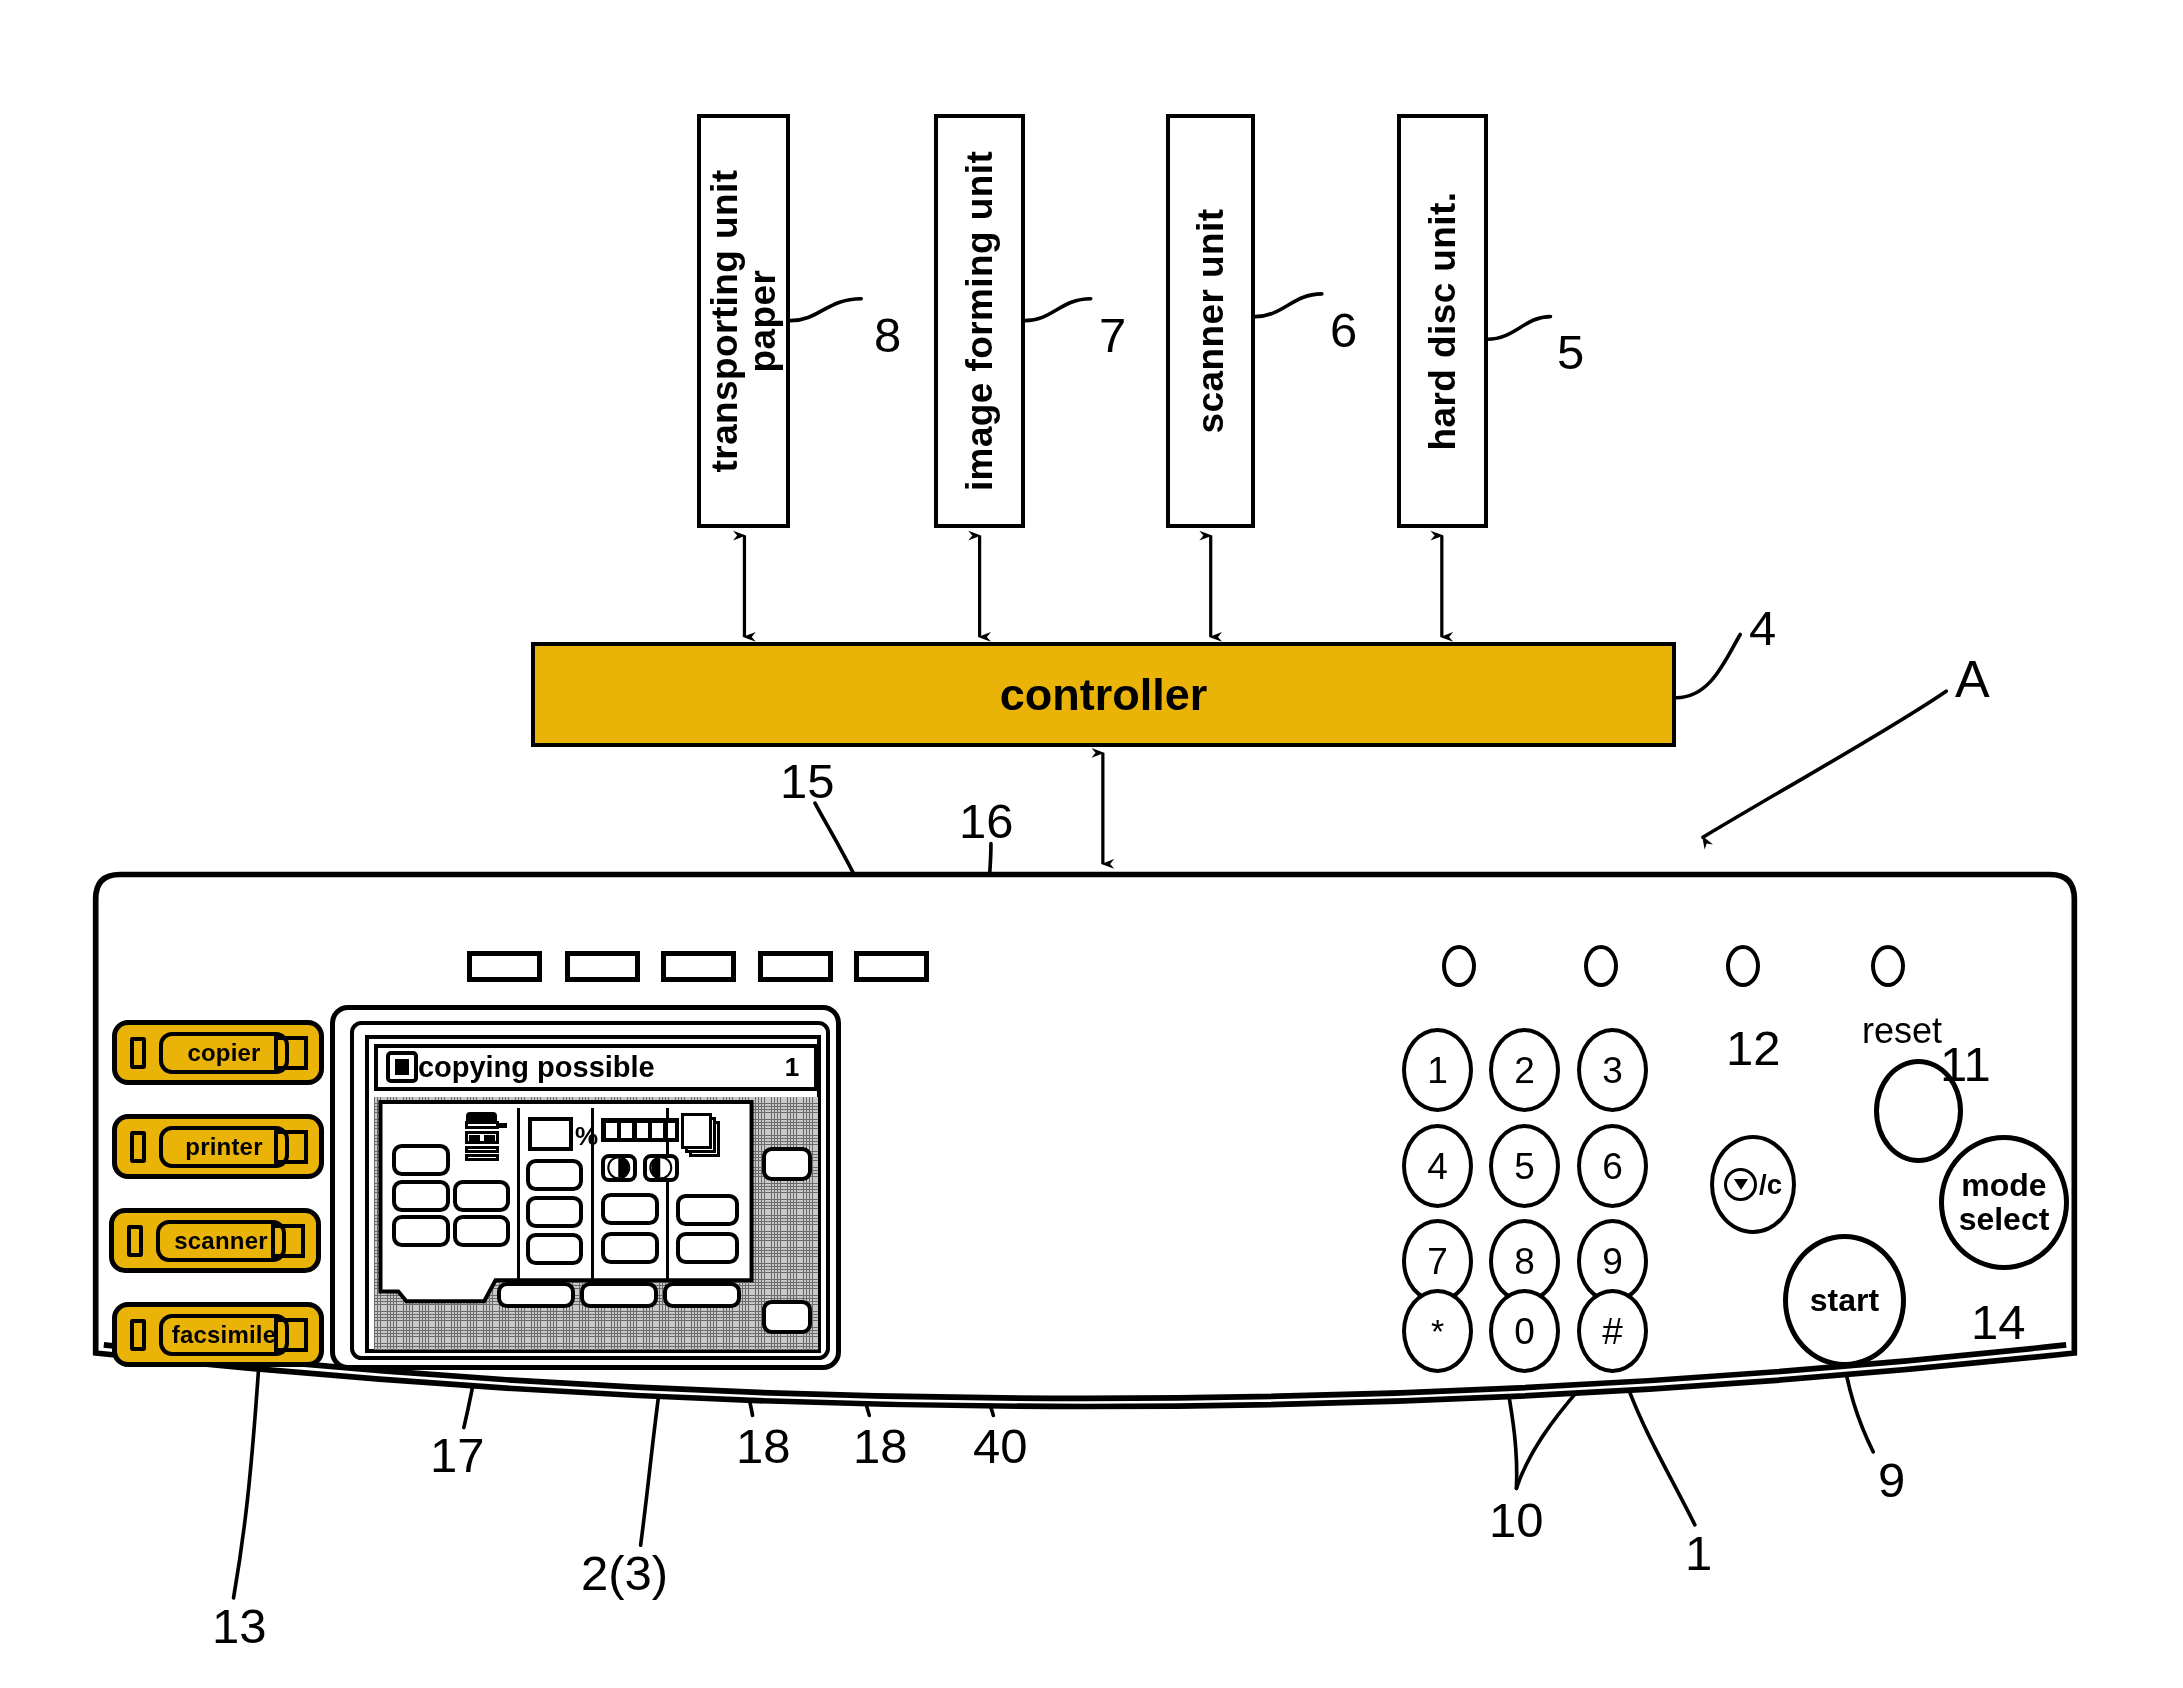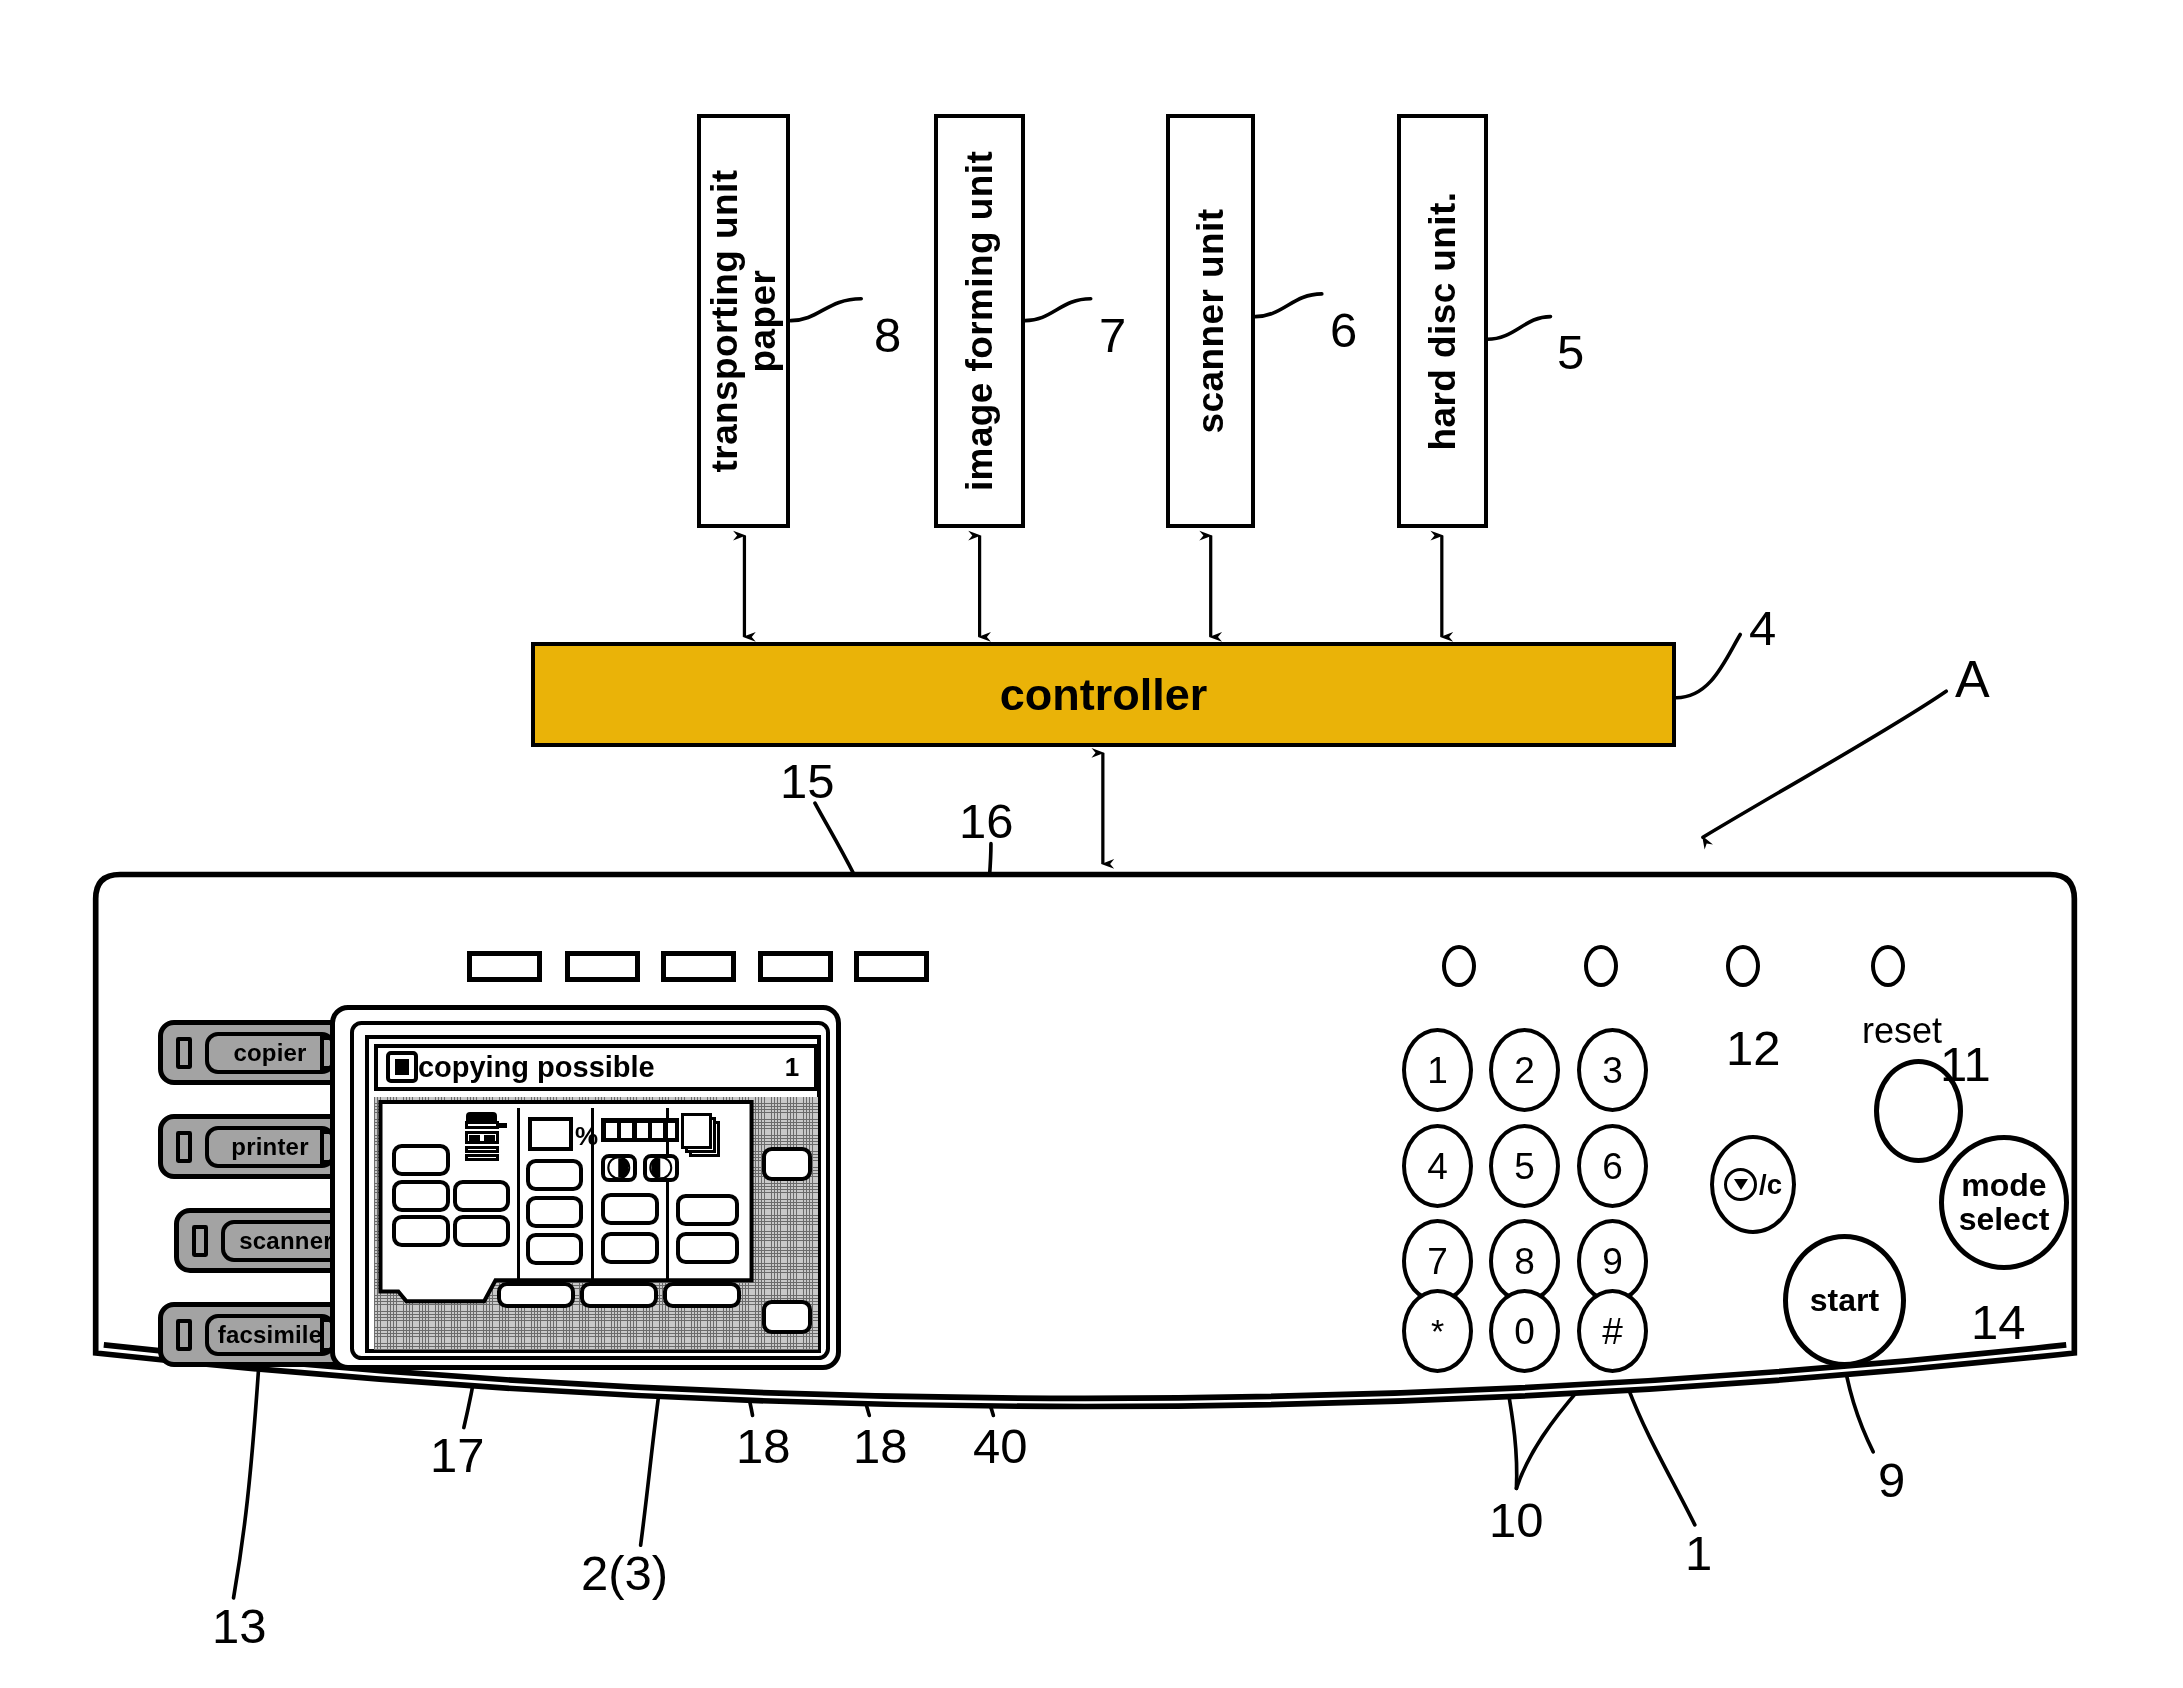--- a/index.html
+++ b/index.html
@@ -23,21 +23,21 @@
   
   .num{position:absolute;font-size:49px;font-weight:500;color:#000;
        font-family:"Liberation Sans", sans-serif;white-space:nowrap;}
   .num.big{font-size:52px;}
 
   
   #panel{position:absolute;left:96px;top:874px;width:1979px;height:519px;}
 
   
   .modekey{position:absolute;width:212px;height:65px;border:5.7px solid #000;
-           border-radius:16px;box-sizing:border-box;background:#a3a3a3;margin-left:46px;}
+           border-radius:16px;box-sizing:border-box;background:#eab308;}
   .modekey .led{position:absolute;left:13px;top:50%;transform:translateY(-50%);
                 width:16px;height:32px;border:4px solid #000;box-sizing:border-box;border-radius:2.4px;}
   .modekey .pill{position:absolute;left:42px;top:50%;transform:translateY(-50%);
                  width:130px;height:42px;border:4.9px solid #000;border-radius:13px;
                  box-sizing:border-box;display:flex;align-items:center;justify-content:center;}
   .modekey .pill span{font-size:24px;font-weight:700;letter-spacing:0.2px;}
   .modekey .sq{position:absolute;right:11.4px;top:50%;transform:translateY(-50%);
                width:34px;height:34px;border:4.9px solid #000;box-sizing:border-box;}
 
   
@@ -210,21 +210,21 @@
         </div>
       <div class="sq"></div>
     </div>
     <div class="modekey" style="left:16px;top:240px;">
       <div class="led"></div>
       <div class="pill">
           <span>printer</span>
         </div>
       <div class="sq"></div>
     </div>
-    <div class="modekey" style="left:32px;top:334px;">
+    <div class="modekey" style="left:13px;top:334px;">
       <div class="led"></div>
       <div class="pill">
           <span>scanner</span>
         </div>
       <div class="sq"></div>
     </div>
     <div class="modekey" style="left:16px;top:428px;">
       <div class="led"></div>
       <div class="pill">
           <span>facsimile</span>

